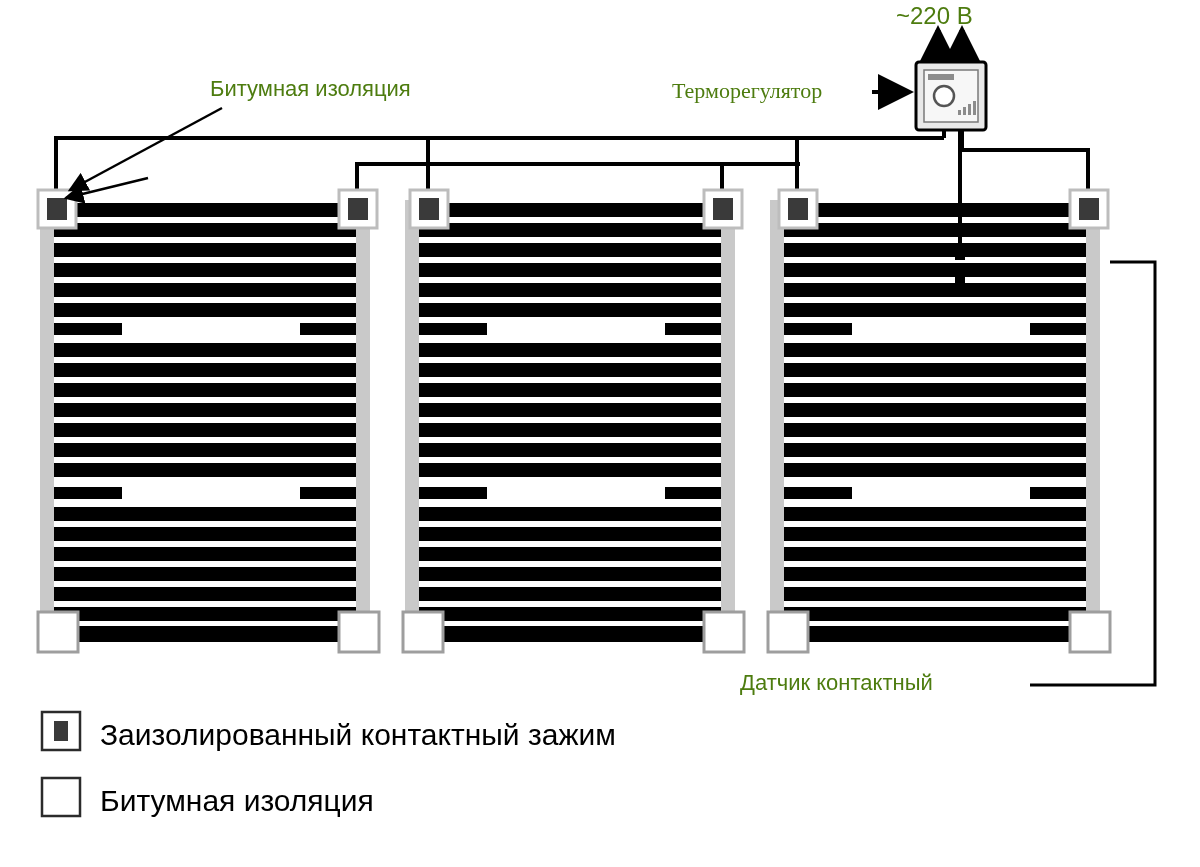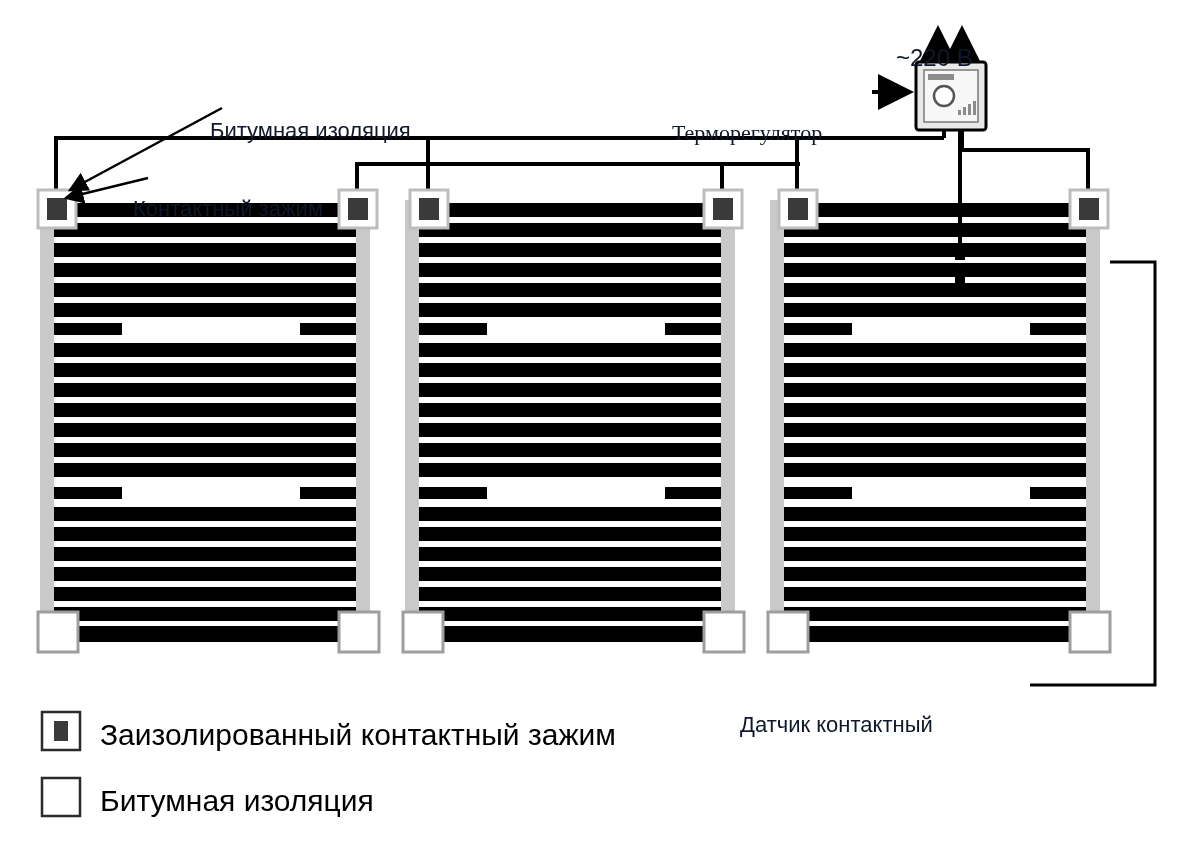--- a/index.html
+++ b/index.html
@@ -20,24 +20,23 @@
   }
   #diagram-svg {
     position: absolute;
     left: 0;
     top: 0;
   }
   .lbl {
     position: absolute;
     font-family: "Liberation Sans", sans-serif;
     font-size: 22px;
-    color: #0f172a;
+    color: #4d7c0f;
     white-space: nowrap;
     line-height: 1;
-    margin-top: 42px;
   }
   .lbl-voltage {
     font-size: 24px;
   }
   .legend-text {
     position: absolute;
     font-family: "Liberation Sans", sans-serif;
     font-size: 30px;
     white-space: nowrap;
     line-height: 1;
@@ -263,21 +262,20 @@
       <g>
         <rect x="42" y="778" width="38" height="38" fill="#ffffff" stroke="#2b2b2b" stroke-width="2.5"></rect>
       </g>
     </g>
   </svg>
 
   <div class="lbl lbl-voltage" style="left:896px; top:4px;">~220 В</div>
 
   <div class="lbl" style="left:210px; top:78px;">Битумная изоляция</div>
 
-  <div class="lbl" style="left:133px; top:156px;">Контактный зажим</div>
 
   <div class="lbl" style="left:672px; top:80px;font-family:Liberation Serif, serif;">Терморегулятор</div>
 
   <div class="lbl" style="left:740px; top:672px;">Датчик контактный</div>
 
   <div class="legend-text" style="left:100px; top:720px;">Заизолированный контактный зажим</div>
 
   <div class="legend-text" style="left:100px; top:786px;">Битумная изоляция</div>
 
 </div>

